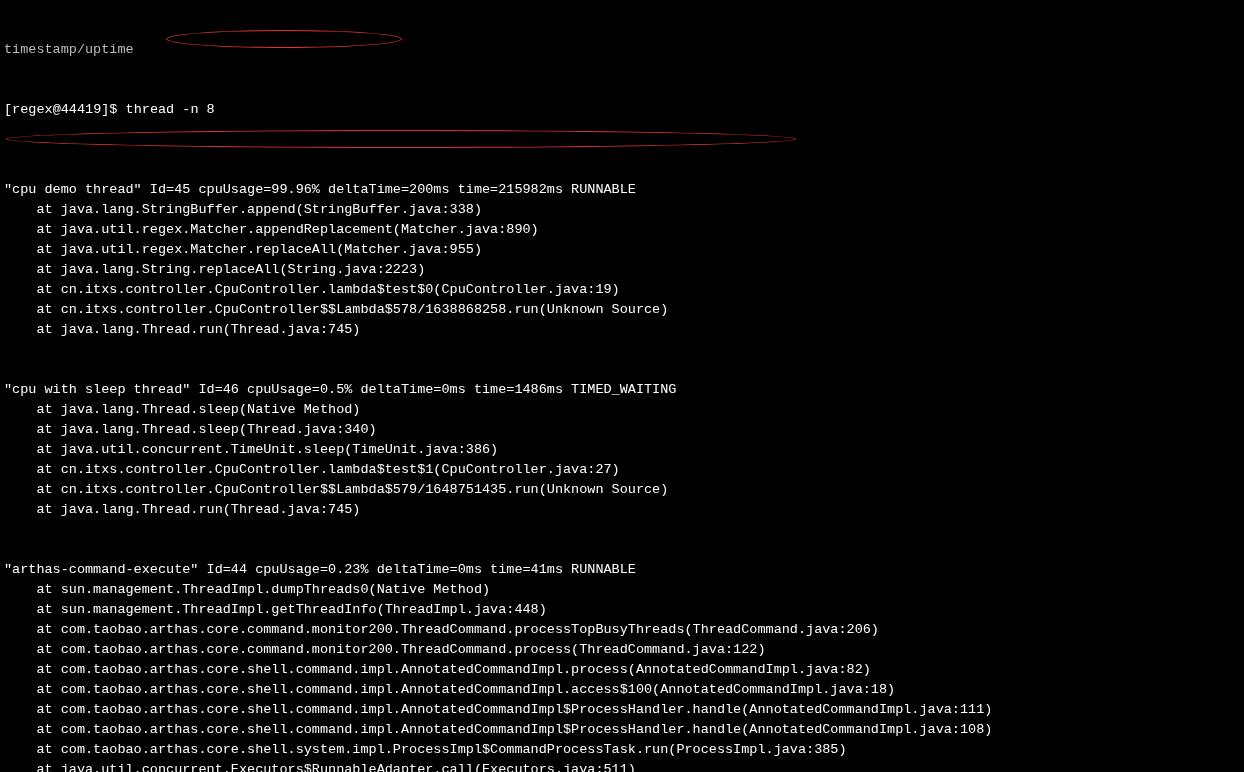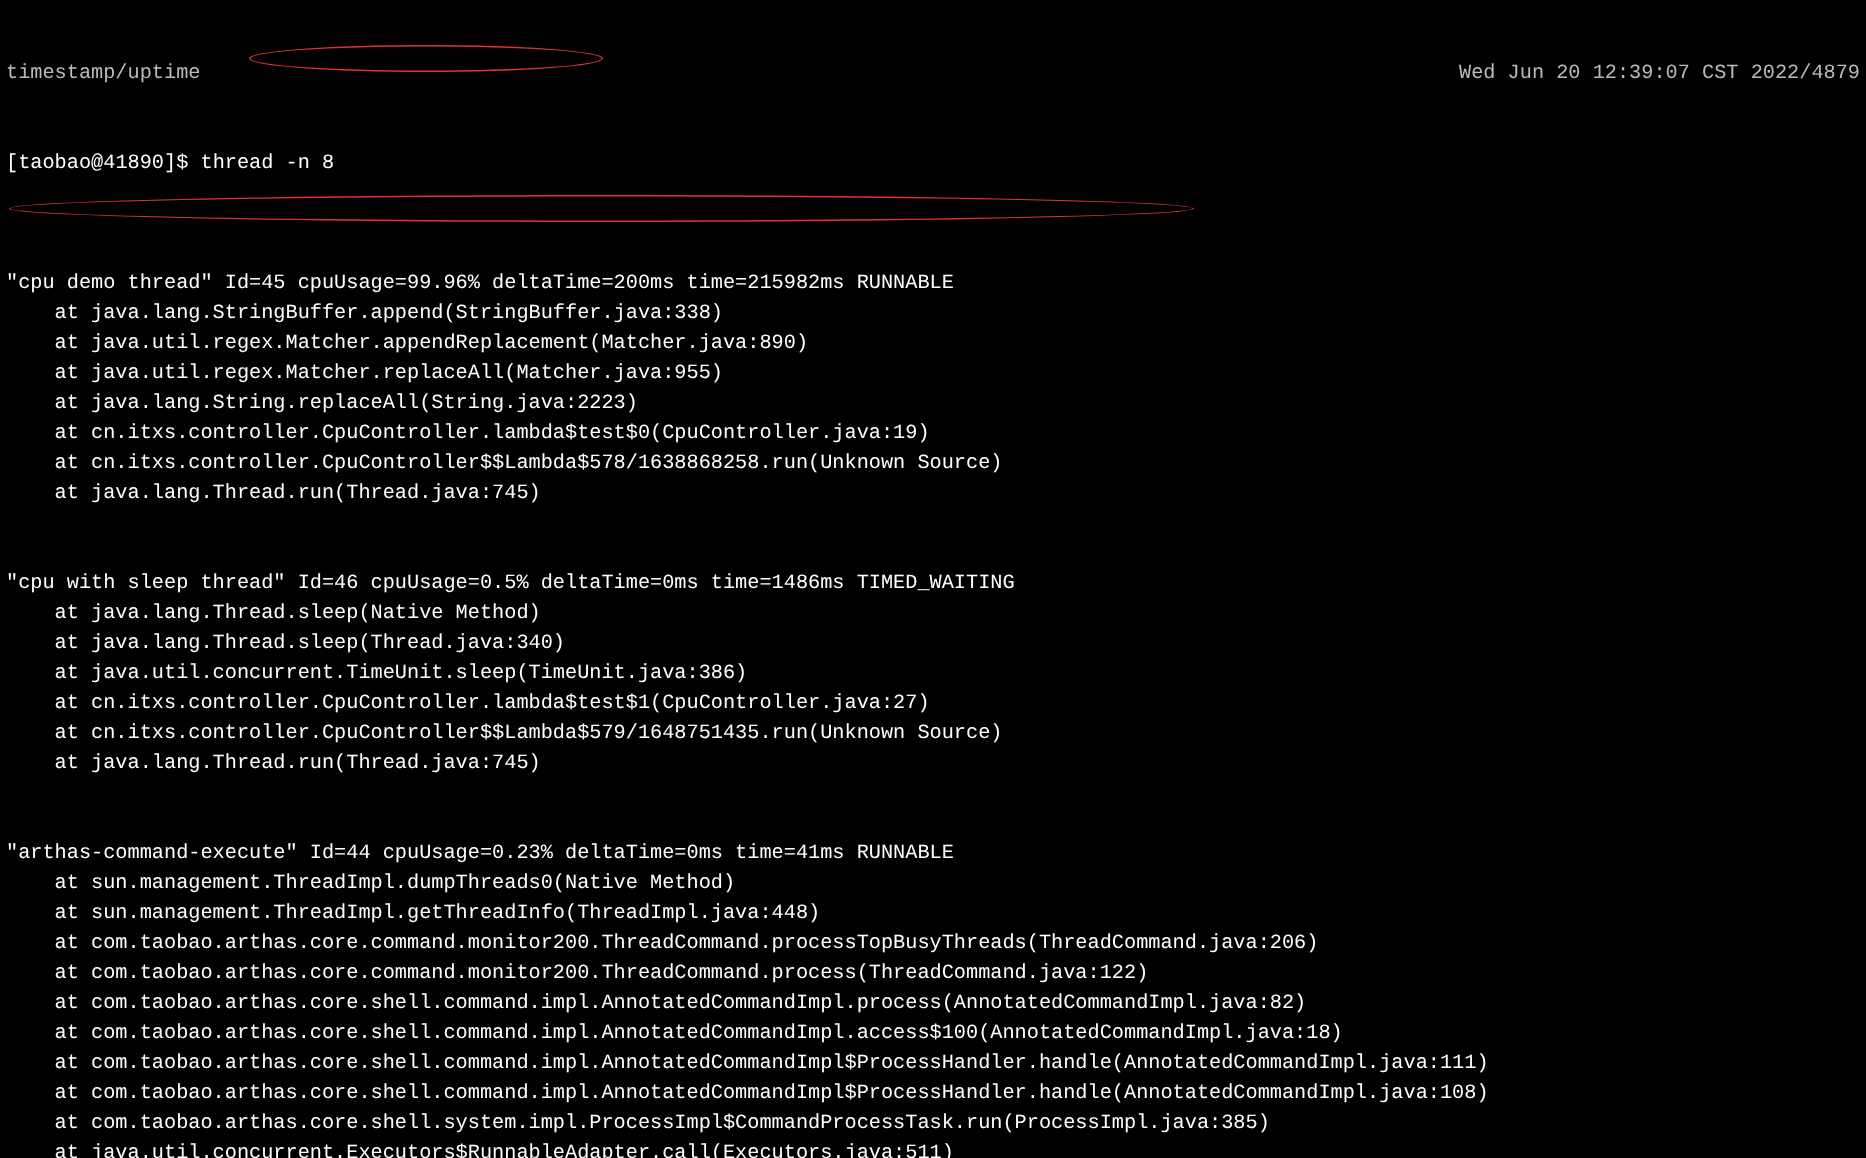--- a/index.html
+++ b/index.html
@@ -42,22 +42,21 @@
   }
   .wrap { position: relative; }
 </style>
 </head>
 <body>
 
 <div class="wrap">
   <div class="terminal">
     <div class="topbar">
       <span>timestamp/uptime</span>
-      <span>Wed Jun 20 12:39:07 CST 2022/4879</span>
     </div>
-    <div class="prompt-line">[<span class="prompt-user">taobao</span>@<span>41890</span>]<span>$</span> <span>thread -n 8</span></div>
+    <div class="prompt-line">[<span class="prompt-user">regex</span>@<span>44419</span>]<span>$</span> <span>thread -n 8</span></div>
 
     <div id="threads-container"><div class="line">"cpu demo thread" Id=45 cpuUsage=99.96% deltaTime=200ms time=215982ms RUNNABLE</div><div class="line">    at java.lang.StringBuffer.append(StringBuffer.java:338)</div><div class="line">    at java.util.regex.Matcher.appendReplacement(Matcher.java:890)</div><div class="line">    at java.util.regex.Matcher.replaceAll(Matcher.java:955)</div><div class="line">    at java.lang.String.replaceAll(String.java:2223)</div><div class="line">    at cn.itxs.controller.CpuController.lambda$test$0(CpuController.java:19)</div><div class="line">    at cn.itxs.controller.CpuController$$Lambda$578/1638868258.run(Unknown Source)</div><div class="line">    at java.lang.Thread.run(Thread.java:745)</div><div class="line"> </div><div class="line"> </div><div class="line">"cpu with sleep thread" Id=46 cpuUsage=0.5% deltaTime=0ms time=1486ms TIMED_WAITING</div><div class="line">    at java.lang.Thread.sleep(Native Method)</div><div class="line">    at java.lang.Thread.sleep(Thread.java:340)</div><div class="line">    at java.util.concurrent.TimeUnit.sleep(TimeUnit.java:386)</div><div class="line">    at cn.itxs.controller.CpuController.lambda$test$1(CpuController.java:27)</div><div class="line">    at cn.itxs.controller.CpuController$$Lambda$579/1648751435.run(Unknown Source)</div><div class="line">    at java.lang.Thread.run(Thread.java:745)</div><div class="line"> </div><div class="line"> </div><div class="line">"arthas-command-execute" Id=44 cpuUsage=0.23% deltaTime=0ms time=41ms RUNNABLE</div><div class="line">    at sun.management.ThreadImpl.dumpThreads0(Native Method)</div><div class="line">    at sun.management.ThreadImpl.getThreadInfo(ThreadImpl.java:448)</div><div class="line">    at com.taobao.arthas.core.command.monitor200.ThreadCommand.processTopBusyThreads(ThreadCommand.java:206)</div><div class="line">    at com.taobao.arthas.core.command.monitor200.ThreadCommand.process(ThreadCommand.java:122)</div><div class="line">    at com.taobao.arthas.core.shell.command.impl.AnnotatedCommandImpl.process(AnnotatedCommandImpl.java:82)</div><div class="line">    at com.taobao.arthas.core.shell.command.impl.AnnotatedCommandImpl.access$100(AnnotatedCommandImpl.java:18)</div><div class="line">    at com.taobao.arthas.core.shell.command.impl.AnnotatedCommandImpl$ProcessHandler.handle(AnnotatedCommandImpl.java:111)</div><div class="line">    at com.taobao.arthas.core.shell.command.impl.AnnotatedCommandImpl$ProcessHandler.handle(AnnotatedCommandImpl.java:108)</div><div class="line">    at com.taobao.arthas.core.shell.system.impl.ProcessImpl$CommandProcessTask.run(ProcessImpl.java:385)</div><div class="line">    at java.util.concurrent.Executors$RunnableAdapter.call(Executors.java:511)</div></div>
   </div>
 
   <div class="ellipse ellipse1"></div>
   <div class="ellipse ellipse2"></div>
 </div>
 
 </body></html>

